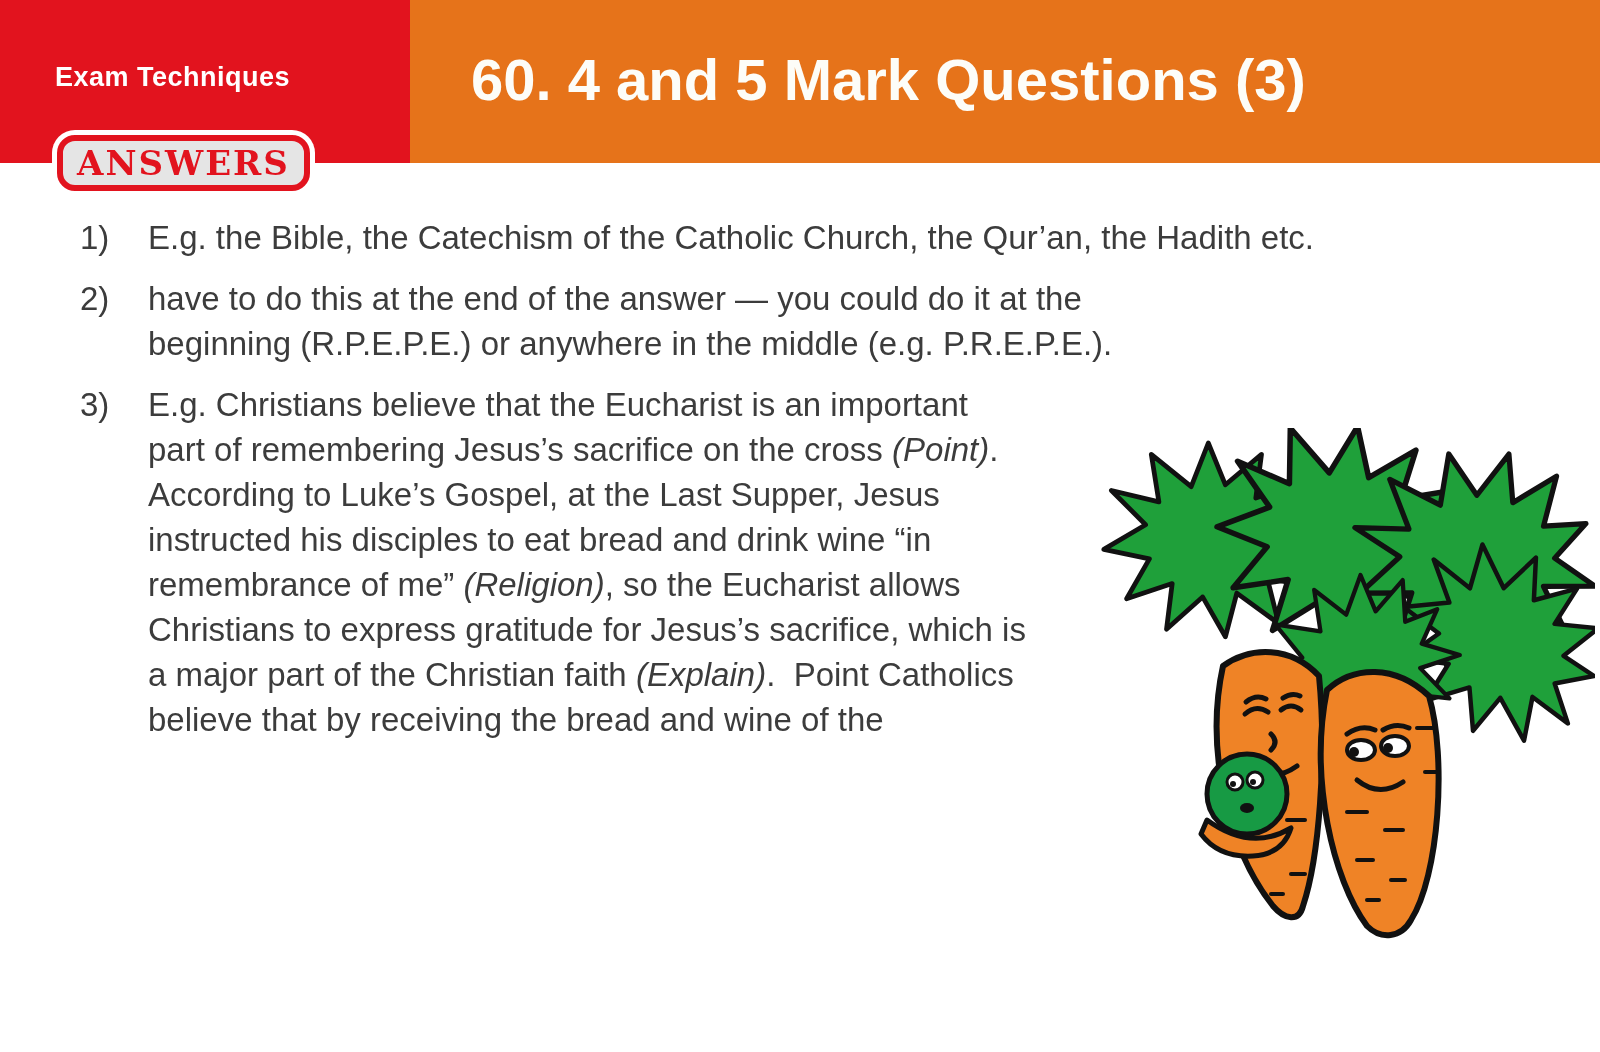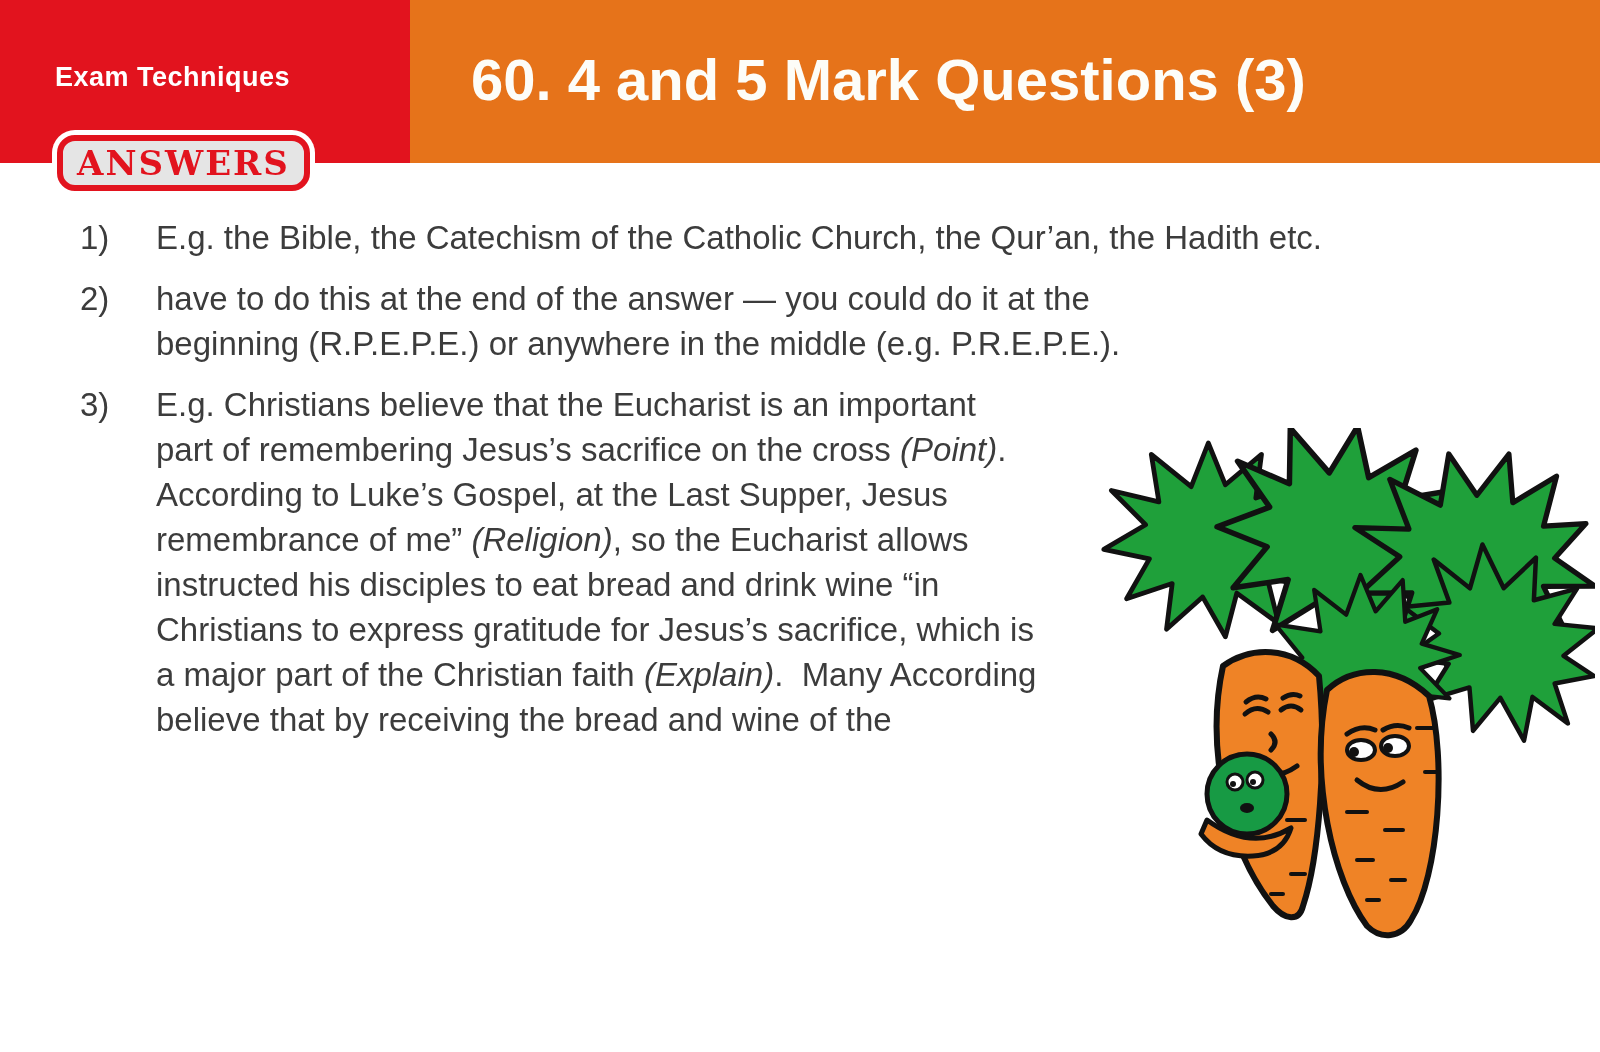--- a/index.html
+++ b/index.html
@@ -33,21 +33,21 @@
     font-family:"DejaVu Serif",serif;font-weight:bold;font-size:34px;
     line-height:44px;color:var(--red);letter-spacing:2px;white-space:nowrap;
   }
   
   .answers{
     position:absolute;left:80px;top:215px;width:1340px;
     color:var(--text);font-size:33px;line-height:45px;
   }
   .answer{display:flex;margin-bottom:16px;}
   .answer .num{width:68px;flex:0 0 68px;}
-  .line{white-space:pre;margin-left:8px;}
+  .line{white-space:pre;}
   .it{font-style:italic;}
   
   .carrots{
     position:absolute;left:1095px;top:428px;width:500px;height:512px;
   }
 </style>
 </head>
 <body>
 
 <div class="hdr-red"></div>
@@ -69,24 +69,24 @@
         <div class="line"><span>have to do this at the end of the answer — you could do it at the</span></div>
         <div class="line"><span>beginning (R.P.E.P.E.) or anywhere in the middle (e.g. P.R.E.P.E.).</span></div>
       </div>
     </div>
     <div class="answer">
       <div class="num">3)</div>
       <div class="atext">
         <div class="line"><span>E.g. Christians believe that the Eucharist is an important</span></div>
         <div class="line"><span>part of remembering Jesus’s sacrifice on the cross </span><span class="it">(Point)</span><span>.</span></div>
         <div class="line"><span>According to Luke’s Gospel, at the Last Supper, Jesus</span></div>
+        <div class="line"><span>instructed his disciples to eat bread and drink wine “in</span></div>
         <div class="line"><span>remembrance of me” </span><span class="it">(Religion)</span><span>, so the Eucharist allows</span></div>
-        <div class="line"><span>instructed his disciples to eat bread and drink wine “in</span></div>
         <div class="line"><span>Christians to express gratitude for Jesus’s sacrifice, which is</span></div>
-        <div class="line"><span>a major part of the Christian faith </span><span class="it">(Explain)</span><span>.  Many According</span></div>
+        <div class="line"><span>a major part of the Christian faith </span><span class="it">(Explain)</span><span>.  Point Catholics</span></div>
         <div class="line"><span>believe that by receiving the bread and wine of the</span></div>
       </div>
     </div>
   </div>
 
 <svg class="carrots" viewBox="0 0 500 512" aria-hidden="true">
   <defs>
     <path id="leafblob" d="M114,0 L132,44 L170,12 L164,58 L210,42 L188,86 L228,92 L192,118 L224,152 L176,142 L188,190 L144,158 L132,204 L108,162 L70,196 L76,148 L28,164 L52,122 L4,112 L48,86 L12,50 L62,62 L54,12 L96,46 Z"></path>
   </defs>
 

